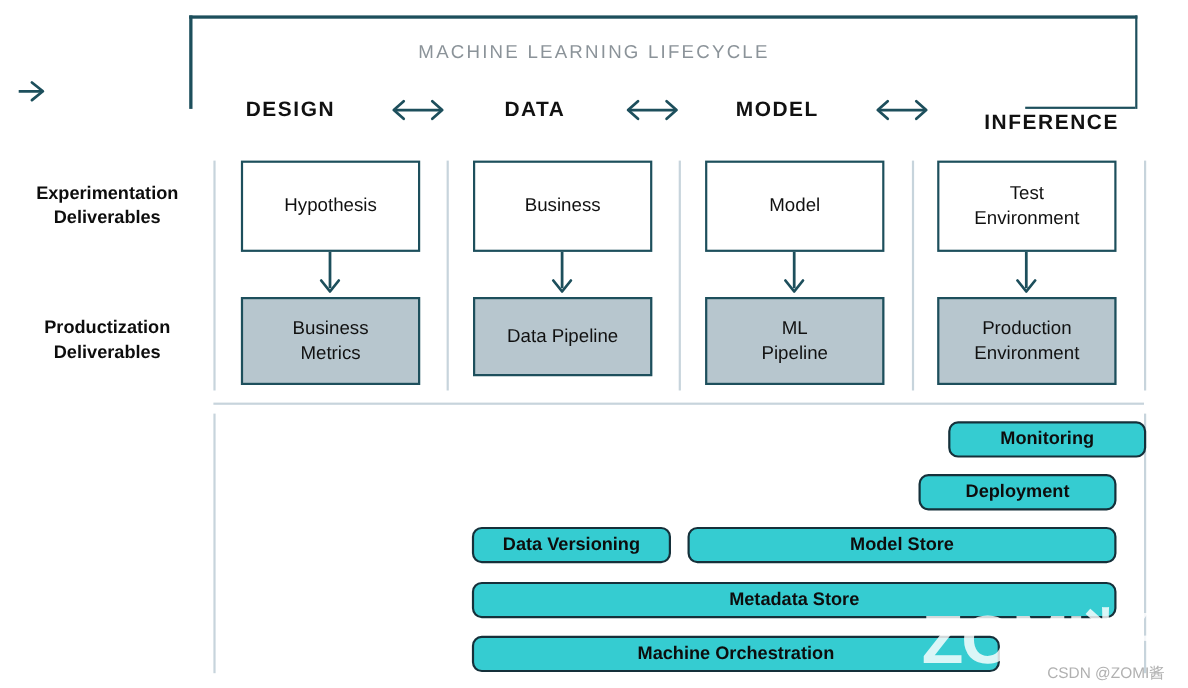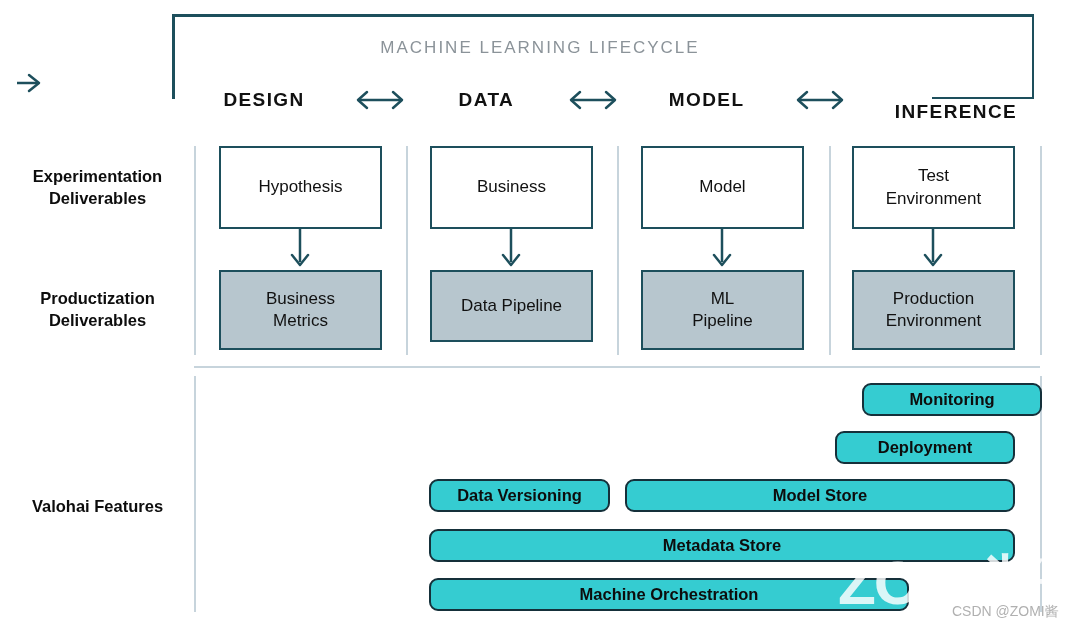--- a/index.html
+++ b/index.html
@@ -238,21 +238,20 @@
   <div class="row-label" id="label-experimentation">
     <div>Experimentation</div>
     <div>Deliverables</div>
   </div>
 
   <div class="row-label" id="label-productization">
     <div>Productization</div>
     <div>Deliverables</div>
   </div>
 
-  <div class="row-label" id="label-valohai">Valohai Features</div>
 
   <div class="v-divider v-div-upper" style="left:194px;"></div>
   <div class="v-divider v-div-upper" style="left:406px;"></div>
   <div class="v-divider v-div-upper" style="left:617px;"></div>
   <div class="v-divider v-div-upper" style="left:829px;"></div>
   <div class="v-divider v-div-upper" style="left:1040px;"></div>
 
   <div id="h-divider"></div>
 
   <div class="v-divider v-div-lower" style="left:194px;"></div>

